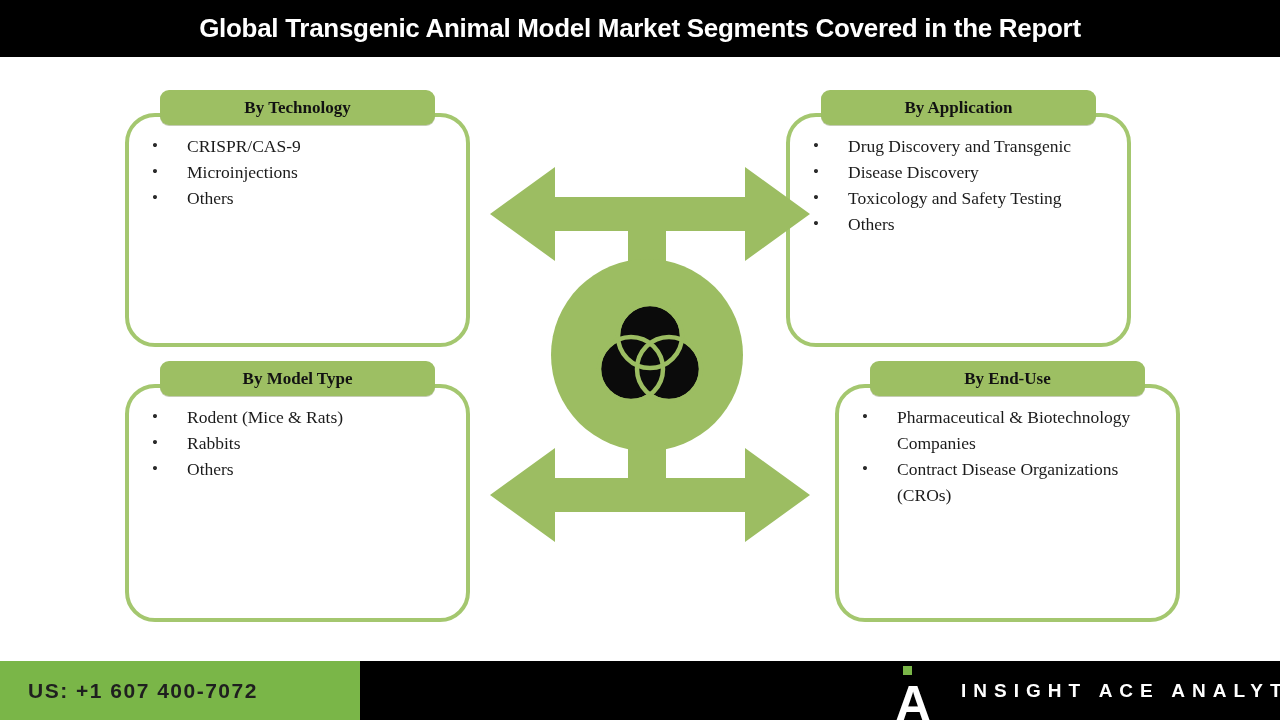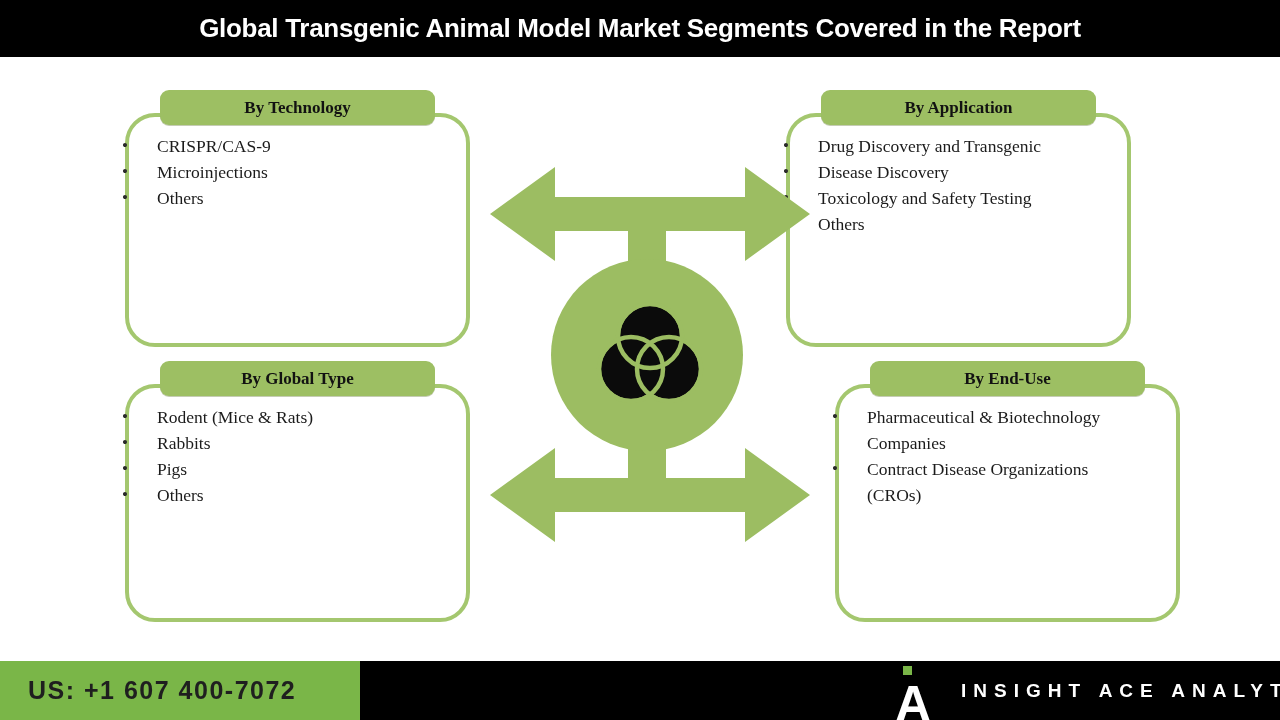--- a/index.html
+++ b/index.html
@@ -34,21 +34,21 @@
     border-radius:9px;
     display:flex;align-items:center;justify-content:center;
     box-shadow:0 1px 0 rgba(90,110,40,.35);
   }
   .seg-pill span{
     font-family:"Liberation Serif","DejaVu Serif",serif;
     font-size:17px;font-weight:bold;color:#121212;
   }
   .seg-list{
     margin:0;list-style:none;
-    padding:16px 28px 0 28px;
+    padding:16px 28px 0 58px;
   }
   .seg-list li{
     position:relative;
     font-family:"Liberation Serif","DejaVu Serif",serif;
     font-size:17.5px;line-height:26px;color:#1b1b1b;
     max-width:248px;
   }
   .seg-list li::before{
     content:"\2022";
     position:absolute;left:-35px;top:0;
@@ -63,21 +63,21 @@
   .footer-bar{
     position:absolute;left:0;top:661px;width:1280px;height:59px;
     background:var(--black,#000);
   }
   .footer-phone{
     position:absolute;left:0;top:661px;width:360px;height:59px;
     background:var(--footer-green,#7AB648);
     display:flex;align-items:center;
   }
   .footer-phone span{
-    padding-left:28px;font-size:25px;font-weight:bold;color:#1f1f1f;
+    padding-left:28px;font-size:21px;font-weight:bold;color:#1f1f1f;
     letter-spacing:1.5px;
   }
   .brand{
     position:absolute;left:895px;top:661px;height:59px;
     display:flex;align-items:center;gap:26px;
   }
   .logo{position:relative;width:40px;height:59px;}
   .logo-square{
     position:absolute;left:8px;top:5px;width:9px;height:9px;
     background:var(--footer-green,#7AB648);
@@ -117,26 +117,25 @@
   <ul class="seg-list">
       <li>Drug Discovery and Transgenic</li>
       <li>Disease Discovery</li>
       <li>Toxicology and Safety Testing</li>
       <li>Others</li>
     </ul>
 </section>
 
 <section class="seg-box pos-bl">
   <div class="seg-pill">
-    <span>By Global Type</span>
+    <span>By Model Type</span>
   </div>
   <ul class="seg-list">
       <li>Rodent (Mice &amp; Rats)</li>
       <li>Rabbits</li>
-      <li>Pigs</li>
       <li>Others</li>
     </ul>
 </section>
 
 <section class="seg-box pos-br">
   <div class="seg-pill">
     <span>By End-Use</span>
   </div>
   <ul class="seg-list">
       <li>Pharmaceutical &amp; Biotechnology Companies</li>

